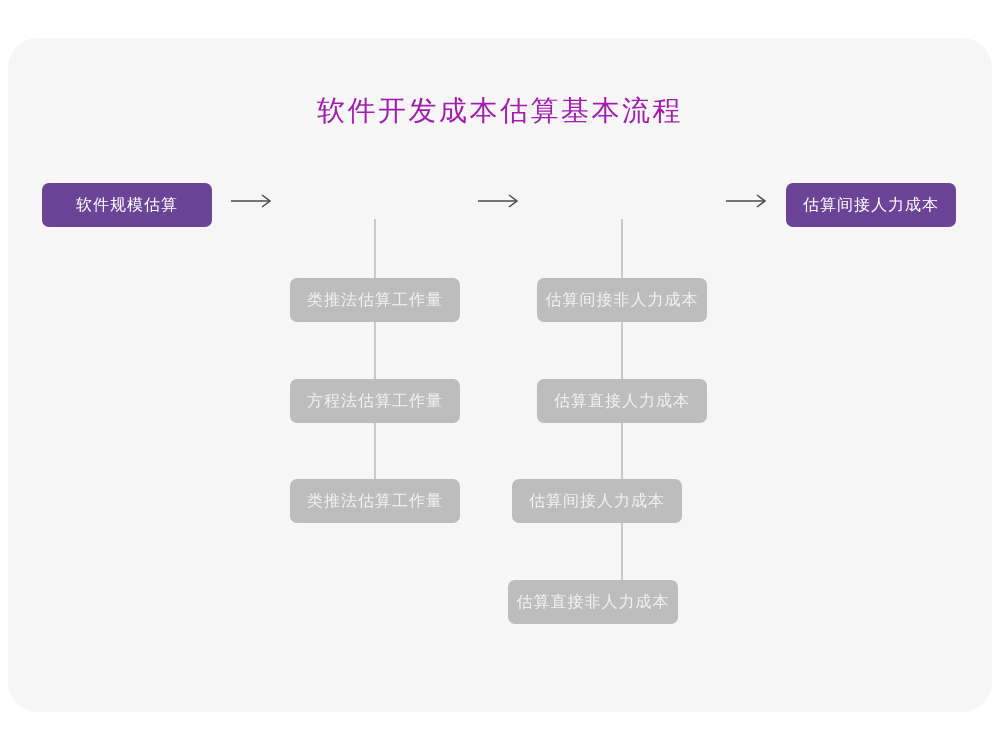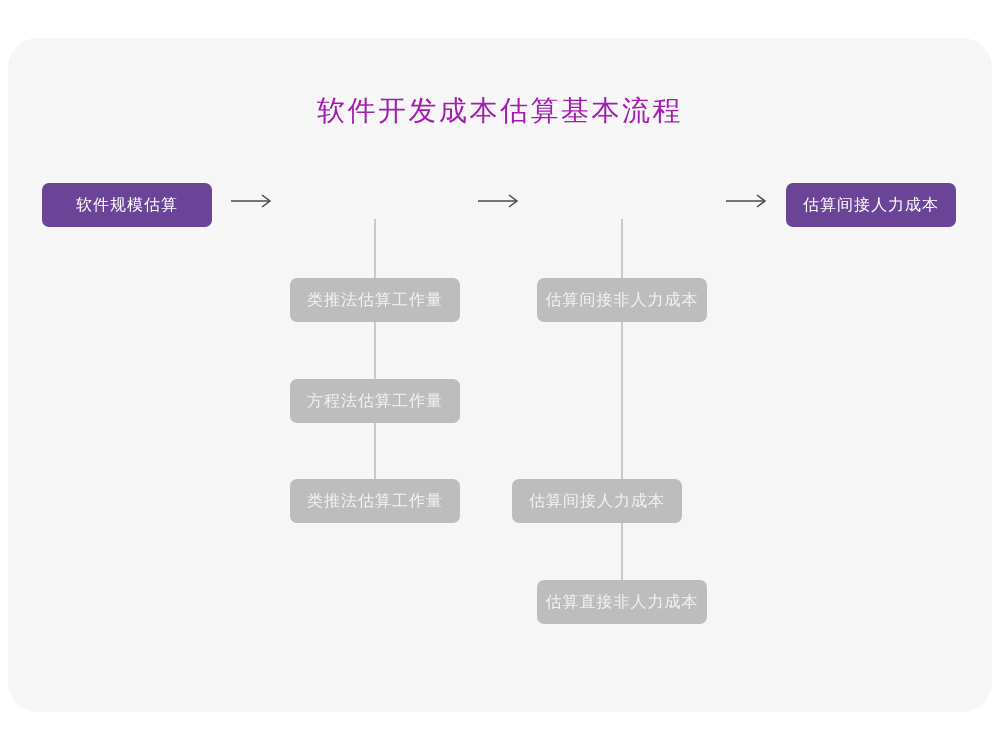--- a/index.html
+++ b/index.html
@@ -82,21 +82,21 @@
   .v-work { left: 374px; top: 219px; height: 261px; }
   .v-cost { left: 621px; top: 219px; height: 362px; }
   
   .w1 { left: 290px; top: 278px; }
   .w2 { left: 290px; top: 379px; }
   .w3 { left: 290px; top: 479px; }
   
   .c1 { left: 537px; top: 278px; }
   .c2 { left: 537px; top: 379px; }
   .c3 { left: 512px; top: 479px; }
-  .c4 { left: 537px; top: 580px; }
+  .c4 { left: 508px; top: 580px; }
 </style>
 </head>
 <body>
 
 <div class="canvas">
 
   <div class="card"></div>
 
   <h1 class="diagram-title">软件开发成本估算基本流程</h1>
 
@@ -122,16 +122,17 @@
     <polyline points="33,2 41,8 33,14" fill="none" stroke="#4A4A4A" stroke-width="1.5"></polyline>
   </svg>
 
   <div class="node stage s4">估算间接人力成本</div>
 
   <div class="node method w1">类推法估算工作量</div>
   <div class="node method w2">方程法估算工作量</div>
   <div class="node method c1">估算间接非人力成本</div>
 
   <div class="node method w3">类推法估算工作量</div>
+  <div class="node method c2">估算直接人力成本</div>
   <div class="node method c3">估算间接人力成本</div>
   <div class="node method c4">估算直接非人力成本</div>
 
 </div>
 
 </body></html>

